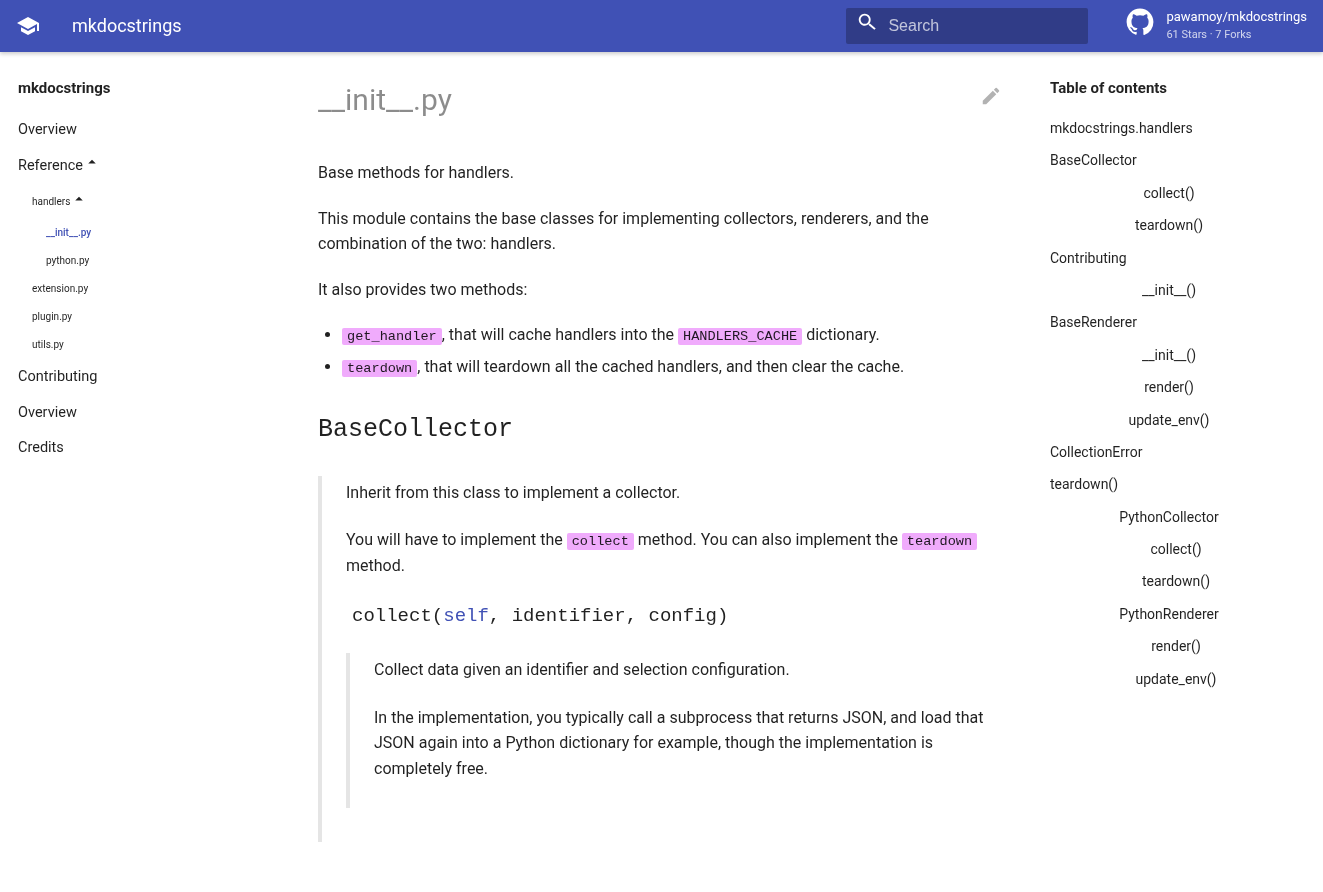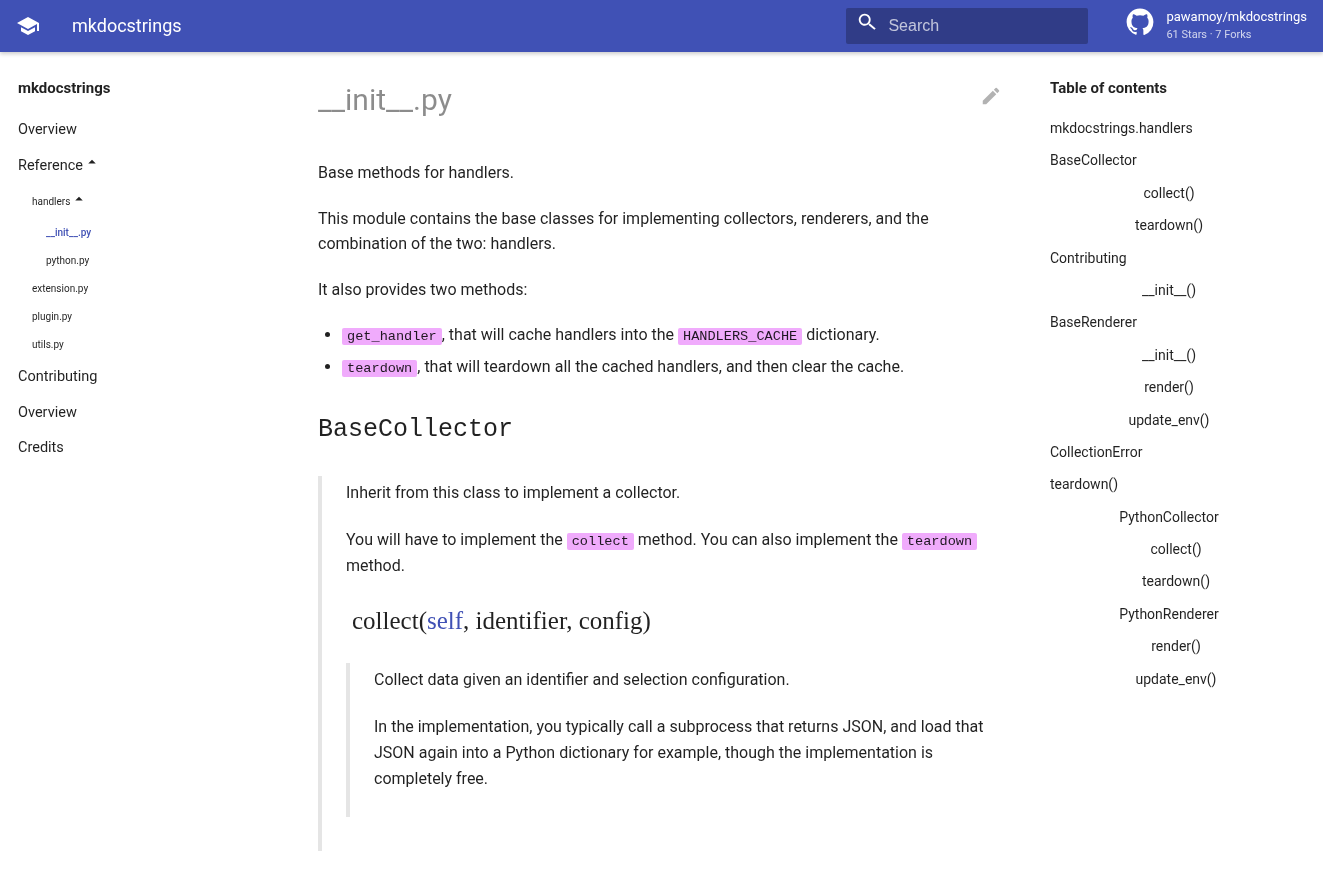--- a/index.html
+++ b/index.html
@@ -29,21 +29,21 @@
 .page-title-row { display: flex; align-items: center; justify-content: space-between; margin-bottom: 36px; }
 .page-title { color: rgba(0,0,0,0.45); font-size: 30px; font-weight: 400; }
 .edit-btn svg { width: 22px; height: 22px; fill: rgba(0,0,0,0.3); }
 .content p { margin-bottom: 20px; font-size: 16px; }
 .content ul { margin-left: 24px; margin-bottom: 20px; }
 .content li { margin-bottom: 6px; }
 code { font-family: "SFMono-Regular", Consolas, "Liberation Mono", Menlo, monospace; font-size: 85%; background: #f0abfc; padding: 1px 5px; border-radius: 2px; }
 .class-heading { font-family: "SFMono-Regular", Consolas, "Liberation Mono", Menlo, monospace; font-size: 25px; font-weight: 400; margin: 30px 0 26px 0; }
 .docblock { border-left: 4px solid #e5e5e5; padding: 4px 0 4px 24px; margin-bottom: 30px; }
 .docblock p { margin-bottom: 22px; }
-.method-sig { font-family: Liberation Serif, serif; font-size: 25px; margin: 20px 0 22px 6px; }
+.method-sig { font-family: Liberation Mono, monospace; font-size: 19px; margin: 20px 0 22px 6px; }
 .method-sig .self { color: #4051b5; }
 .method-sig .punc { color: rgba(0,0,0,0.87); }
 .sidebar-right { width: 240px; flex-shrink: 0; padding: 24px 16px 24px 0; height: calc(100vh - 52px); overflow-y: auto; }
 .toc-title { font-weight: 700; font-size: 15px; margin-bottom: 12px; }
 .toc-item { padding: 5px 0; font-size: 14px; cursor: pointer; }
 .toc-sub { padding-left: 14px; text-align: center; }
 </style>
 </head>
 <body>
 

